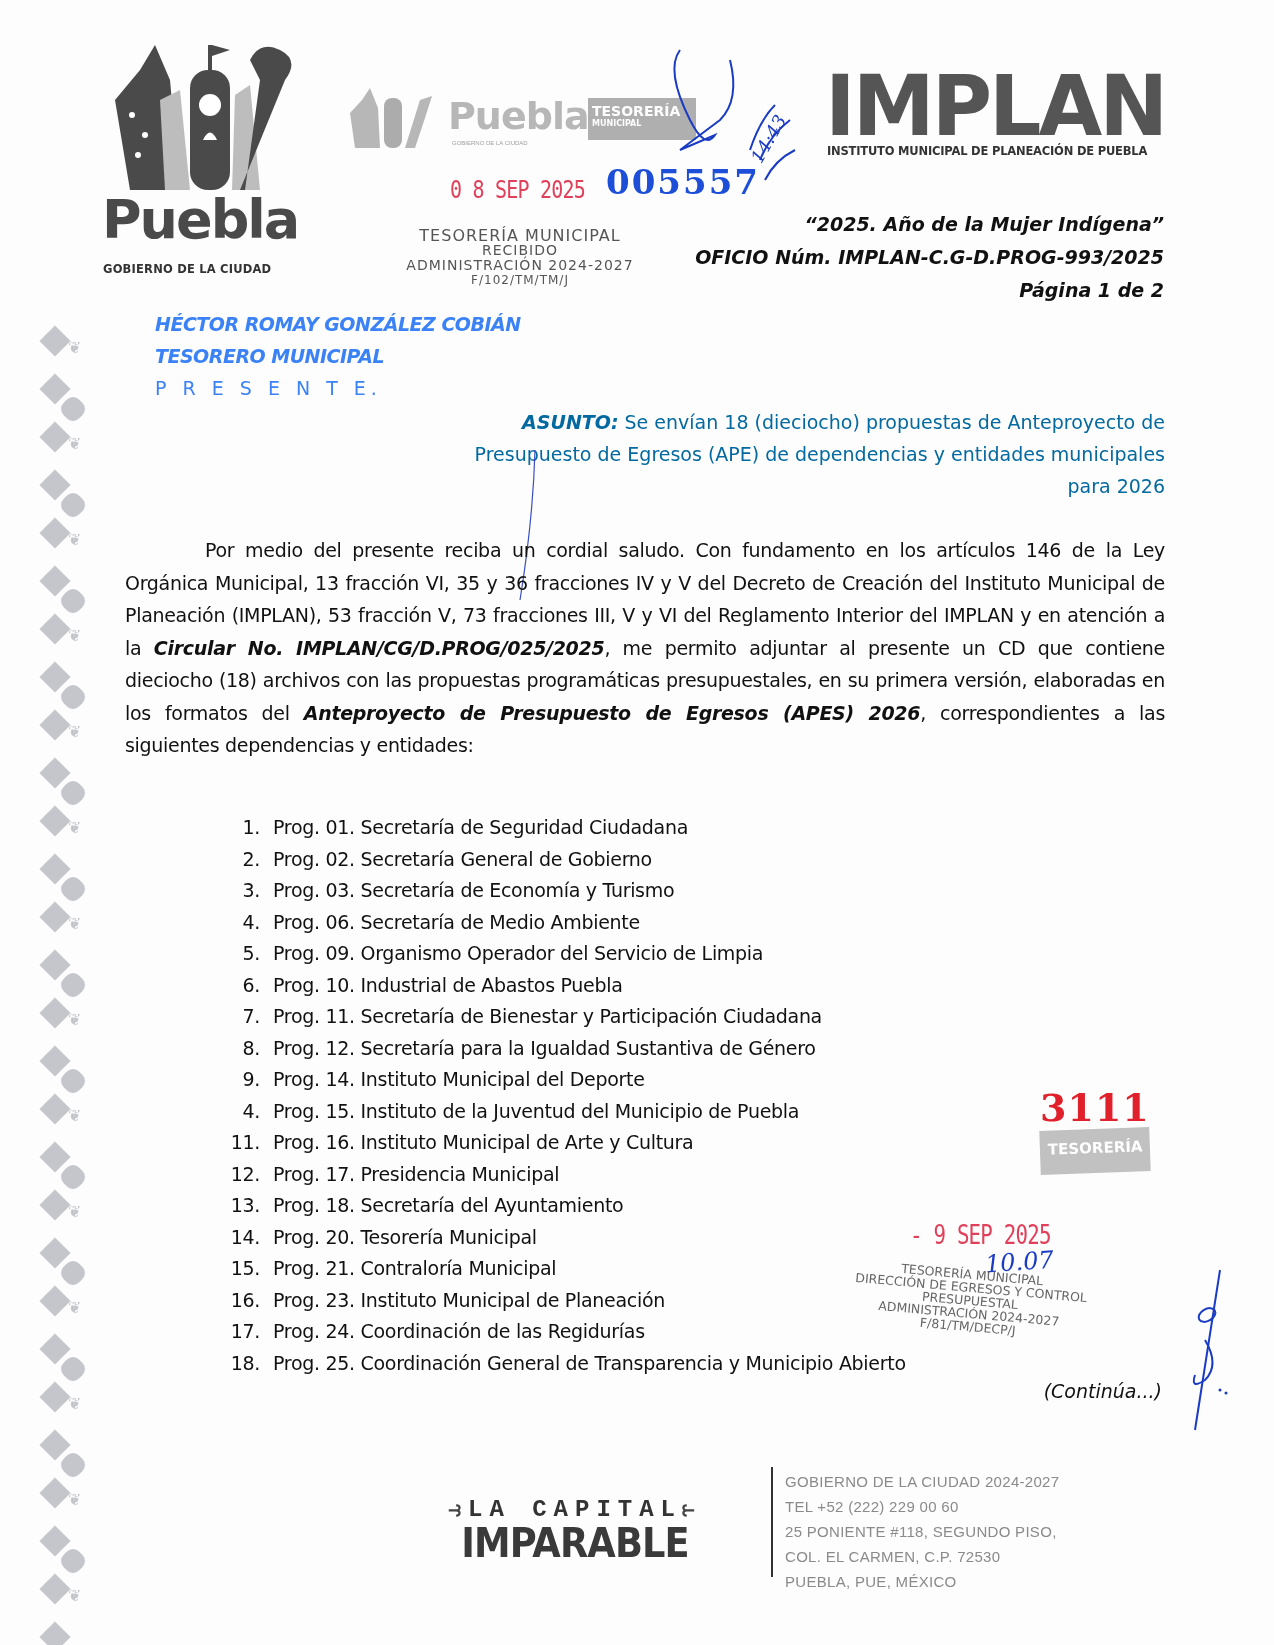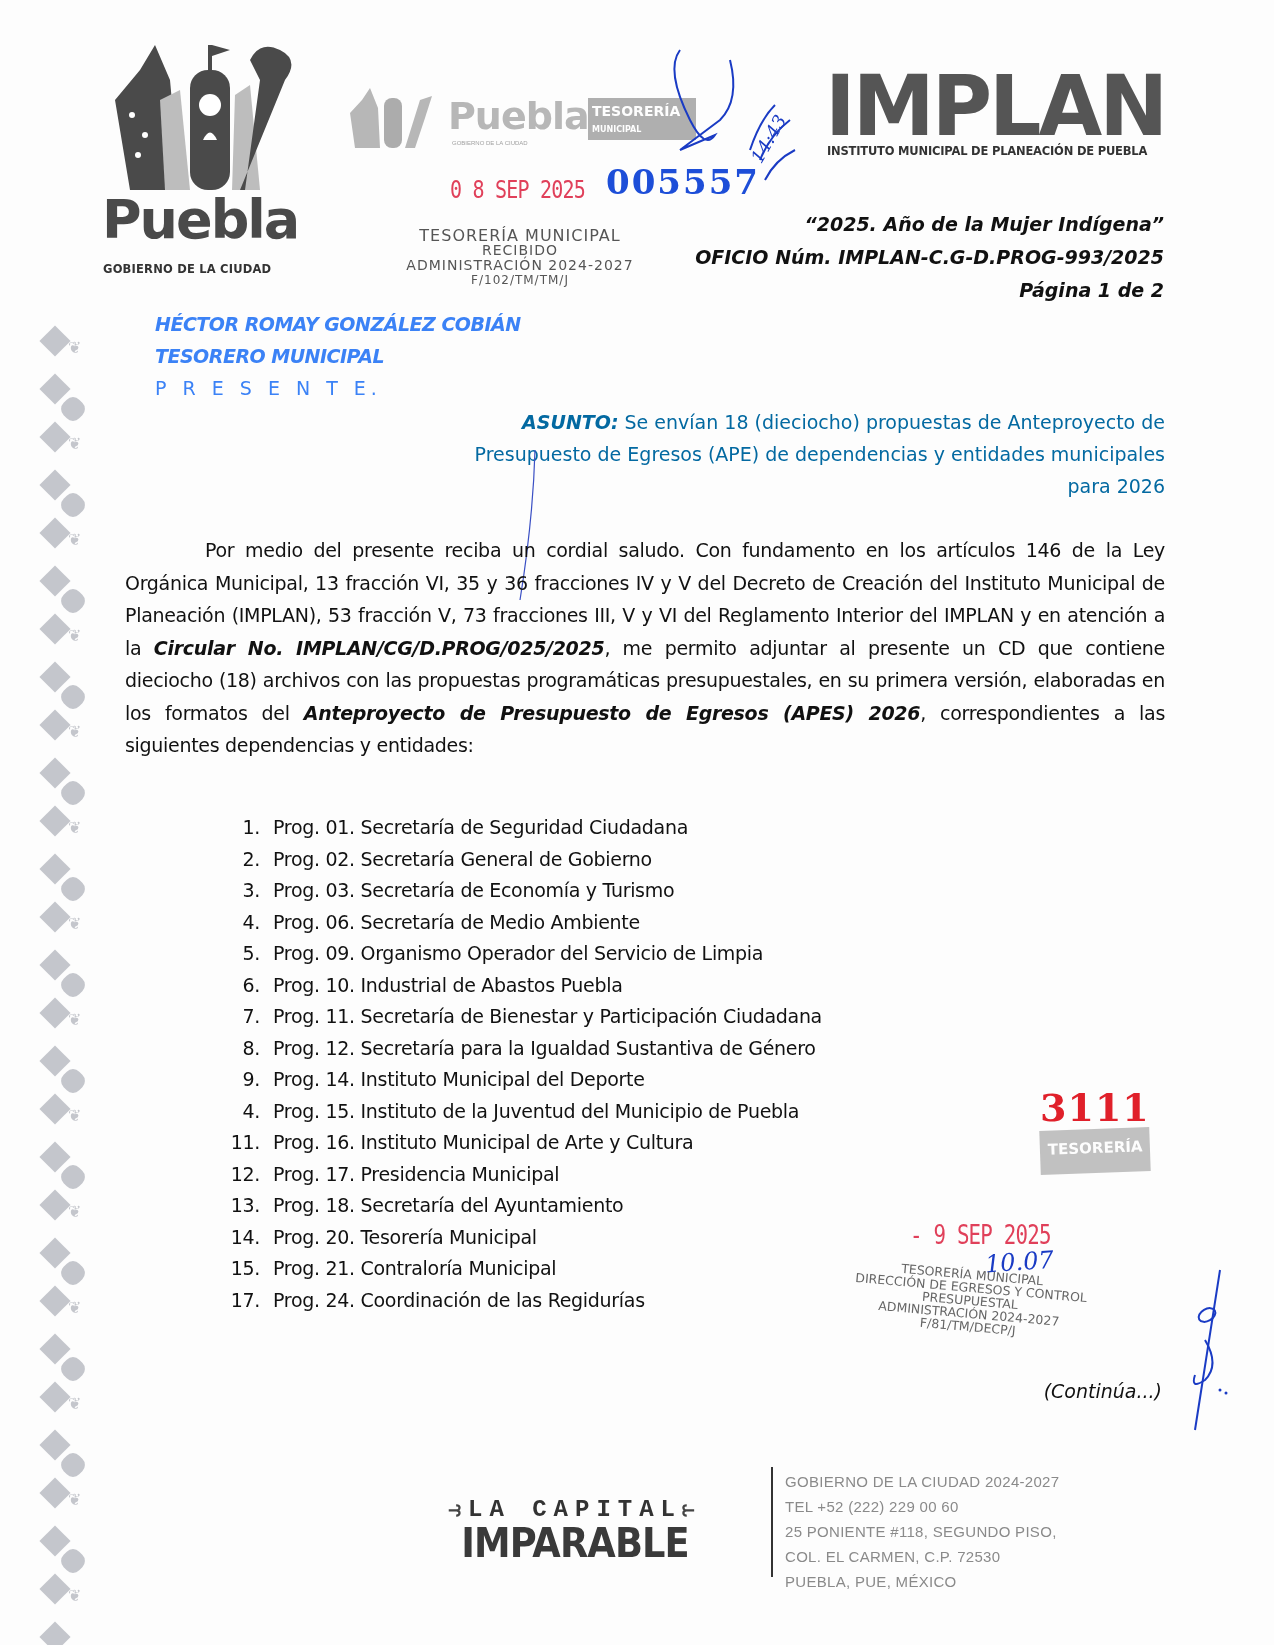--- a/index.html
+++ b/index.html
@@ -17,21 +17,21 @@
   .logo-puebla { position: absolute; left: 100px; top: 40px; width: 210px; height: 210px; }
   .logo-puebla .art { position: absolute; left: 10px; top: 0; width: 190px; height: 150px; }
   .logo-puebla .word { position: absolute; left: 2px; top: 148px; font-family: "DejaVu Sans", sans-serif; font-weight: bold; font-size: 54px; color: #4a4a4a; letter-spacing: -2px; }
   .logo-puebla .sub { position: absolute; left: 3px; top: 222px; font-family: "DejaVu Sans", sans-serif; font-weight: bold; font-size: 11.5px; color: #333; letter-spacing: 0.2px; white-space: nowrap; }
 
   .logo-tes { position: absolute; left: 350px; top: 80px; width: 345px; height: 70px; opacity: 0.7; }
   .logo-tes .art { position: absolute; left: 0; top: 8px; width: 85px; height: 60px; }
   .logo-tes .word { position: absolute; left: 98px; top: 14px; font-family: "DejaVu Sans", sans-serif; font-weight: bold; font-size: 38px; color: #9a9a9a; letter-spacing: -1px; }
   .logo-tes .sub { position: absolute; left: 102px; top: 60px; font-size: 6px; color: #777; white-space: nowrap; }
   .logo-tes .box { position: absolute; left: 238px; top: 18px; width: 108px; height: 42px; background: #8f8f8f; color: #fff; font-family: "DejaVu Sans", sans-serif; font-weight: bold; font-size: 14px; padding: 6px 3px 0 4px; line-height: 1; }
-  .logo-tes .box small { display: block; font-size: 8px; margin-top: 8px; }
+  .logo-tes .box small { display: block; font-size: 8px; margin-top: 2px; }
 
   .stamp1-date { position: absolute; left: 450px; top: 175px; font-family: "DejaVu Sans Mono", monospace; font-size: 25px; color: #e0405a; letter-spacing: -1px; transform: scaleX(0.8); transform-origin: left; white-space: nowrap; }
   .stamp1-num { position: absolute; left: 606px; top: 162px; font-family: "DejaVu Serif", serif; font-weight: bold; font-size: 34px; color: #1d4ed8; letter-spacing: 2px; }
   .stamp1-text { position: absolute; left: 380px; top: 228px; width: 280px; text-align: center; font-family: "DejaVu Sans", sans-serif; font-size: 14px; color: #555; line-height: 15px; letter-spacing: 1px; }
   .stamp1-text .l1 { font-size: 16px; }
   .stamp1-text .l4 { font-size: 12px; }
 
   .sig-top { position: absolute; left: 660px; top: 40px; width: 160px; height: 160px; }
 
   .logo-implan { position: absolute; left: 825px; top: 70px; width: 345px; height: 95px; }
@@ -267,22 +267,30 @@
       </li>
     <li>
         <span class="n">14.</span>
         <span>Prog. 20. Tesorería Municipal</span>
       </li>
     <li>
         <span class="n">15.</span>
         <span>Prog. 21. Contraloría Municipal</span>
       </li>
     <li>
+        <span class="n">16.</span>
+        <span>Prog. 23. Instituto Municipal de Planeación</span>
+      </li>
+    <li>
         <span class="n">17.</span>
         <span>Prog. 24. Coordinación de las Regidurías</span>
+      </li>
+    <li>
+        <span class="n">18.</span>
+        <span>Prog. 25. Coordinación General de Transparencia y Municipio Abierto</span>
       </li>
   </ul>
 
   <div class="stamp2-num">3111</div>
   <div class="stamp2-logo">
     <div class="box">TESORERÍA</div>
   </div>
   <div class="stamp2-date">- 9 SEP 2025</div>
   <div class="stamp2-time">10.07</div>
   <div class="stamp2-text">

